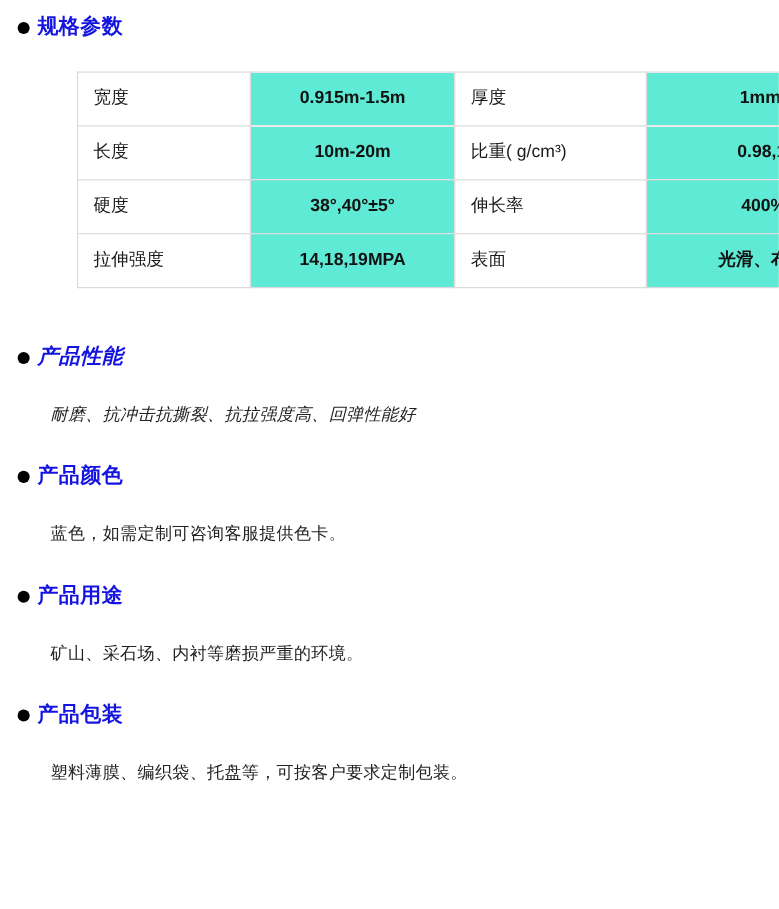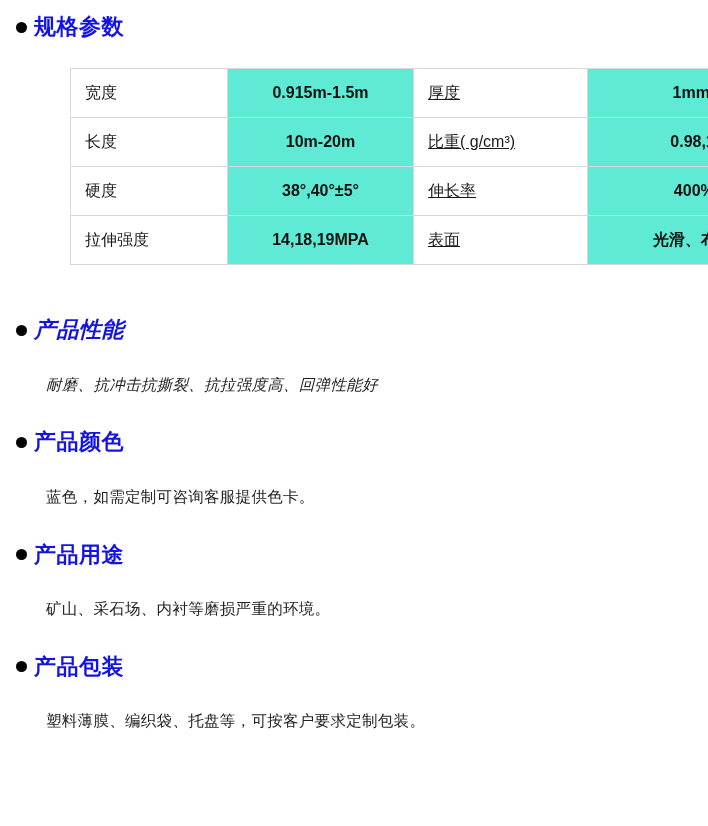--- a/index.html
+++ b/index.html
@@ -19,21 +19,21 @@
     height: 826px;
     position: relative;
     box-sizing: border-box;
     padding: 14px 16px 0 16px;
   }
   
   .section-heading {
     display: flex;
     align-items: center;
     gap: 7px;
-    font-size: 22px;
+    font-size: 19px;
     font-weight: bold;
     color: #1414e0;
     line-height: 1.2;
   }
   .bullet-dot {
     width: 11px;
     height: 11px;
     border-radius: 50%;
     background: #000000;
     flex: 0 0 auto;
@@ -84,21 +84,21 @@
     color: #1a1a1a;
   }
   td.value-cell {
     background: #5eead4;
     text-align: center;
     font-weight: bold;
     color: #111111;
   }
   .col-a { width: 128px; }
   .col-b { width: 157px; }
-  .col-c { width: 145px; text-decoration: underline; }
+  .col-c { width: 145px; }
   .col-d { width: 230px; }
   
   #block-performance { margin-top: 52px; font-style: italic; }
   #block-usage { margin-top: 0; }
   #block-color { margin-top: 0; }
   #block-package { margin-top: 0; }
 </style>
 </head>
 <body>
 

